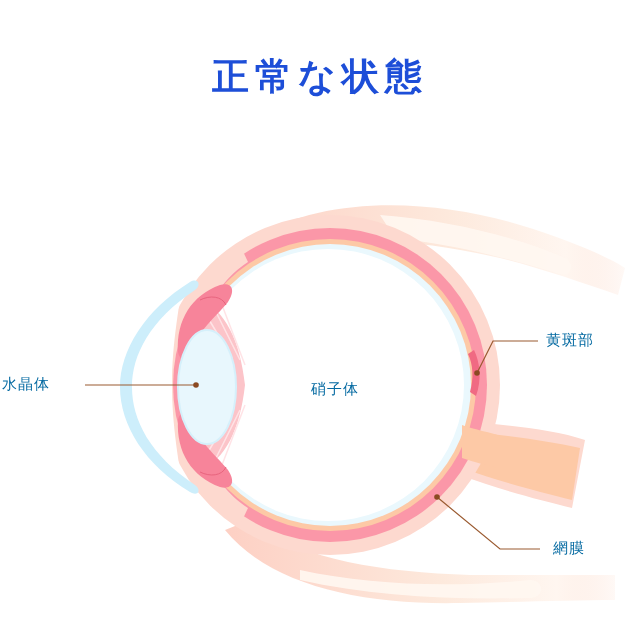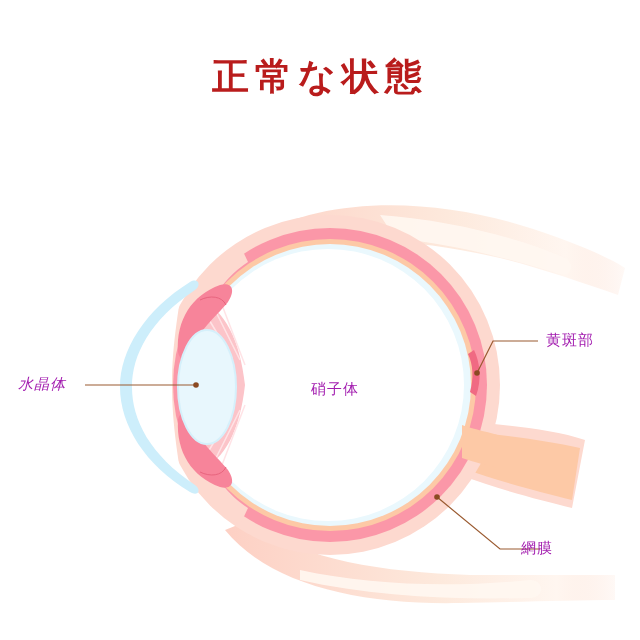--- a/index.html
+++ b/index.html
@@ -1,21 +1,21 @@
 <!DOCTYPE html>
 <html><head>
 <meta charset="utf-8">
 <style>
   html, body { margin:0; padding:0; background:#ffffff; }
   body { width:640px; height:640px; position:relative; overflow:hidden;
          font-family:"DejaVu Sans", sans-serif; }
   .title { position:absolute; left:0; top:52px; width:640px; text-align:center;
-           font-size:37px; font-weight:bold; letter-spacing:6px; color:#b91c1c; }
+           font-size:37px; font-weight:bold; letter-spacing:6px; color:#1d4ed8; }
   svg.eye { position:absolute; left:0; top:0; width:640px; height:640px; }
-  .label { position:absolute; font-size:15px; color:#a21caf; white-space:nowrap; letter-spacing:1px; }
+  .label { position:absolute; font-size:15px; color:#0369a1; white-space:nowrap; letter-spacing:1px; }
 </style>
 </head>
 <body>
 
 <div class="title">正常な状態</div>
 
 <svg class="eye" viewBox="0 0 640 640">
   <defs>
     <linearGradient id="muscleTop" x1="0" y1="0" x2="1" y2="0">
       <stop offset="0" stop-color="#fdd0c4"></stop>
@@ -85,16 +85,16 @@
     <polyline points="538,341 493,341 477,373"></polyline>
     <polyline points="437,497 500,549 540,549"></polyline>
   </g>
   <g fill="#8a4a22">
     <circle cx="196" cy="385" r="2.8"></circle>
     <circle cx="477" cy="373" r="2.8"></circle>
     <circle cx="437" cy="497" r="2.8"></circle>
   </g>
 </svg>
 
-<div class="label" style="left:18px; top:375px;font-style:italic;">水晶体</div>
+<div class="label" style="left:2px; top:375px;">水晶体</div>
 <div class="label" style="left:311px; top:380px;font-family:Liberation Mono, monospace;">硝子体</div>
 <div class="label" style="left:546px; top:331px;">黄斑部</div>
-<div class="label" style="left:521px; top:539px;">網膜</div>
+<div class="label" style="left:553px; top:539px;">網膜</div>
 
 </body></html>

